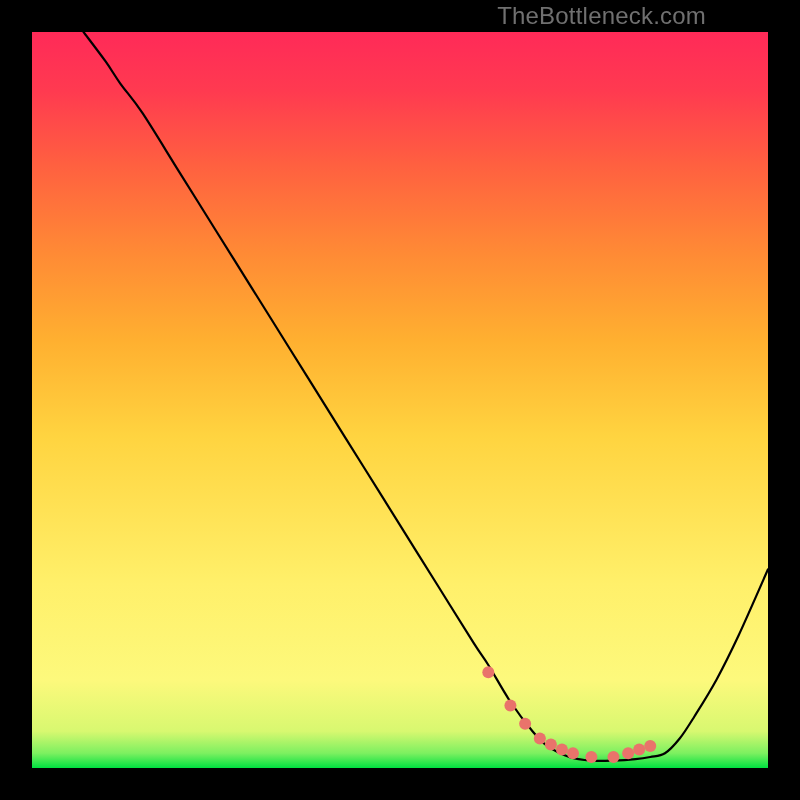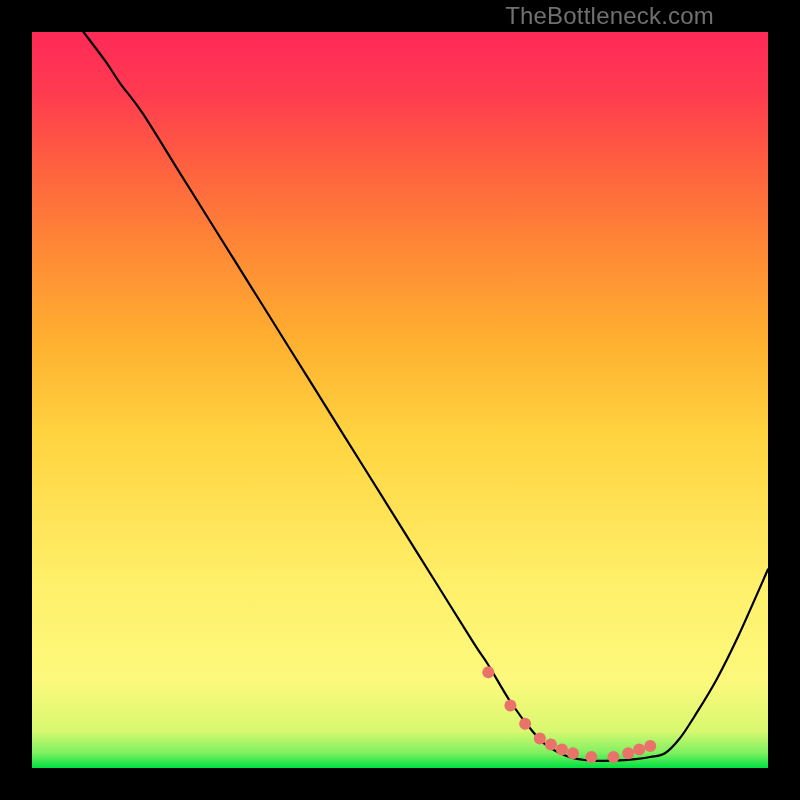--- a/index.html
+++ b/index.html
@@ -11,21 +11,20 @@
     overflow: hidden;
     font-family: Arial, Helvetica, sans-serif;
   }
   .frame {
     position: absolute;
     left: 0;
     top: 0;
     width: 724px;
     height: 800px;
     background: #000;
-    padding-left: 8px;
   }
   .watermark {
     position: absolute;
     top: 2px;
     right: 18px;
     color: #707070;
     font-size: 24px;
     font-weight: 400;
     letter-spacing: 0.2px;
     z-index: 5;

